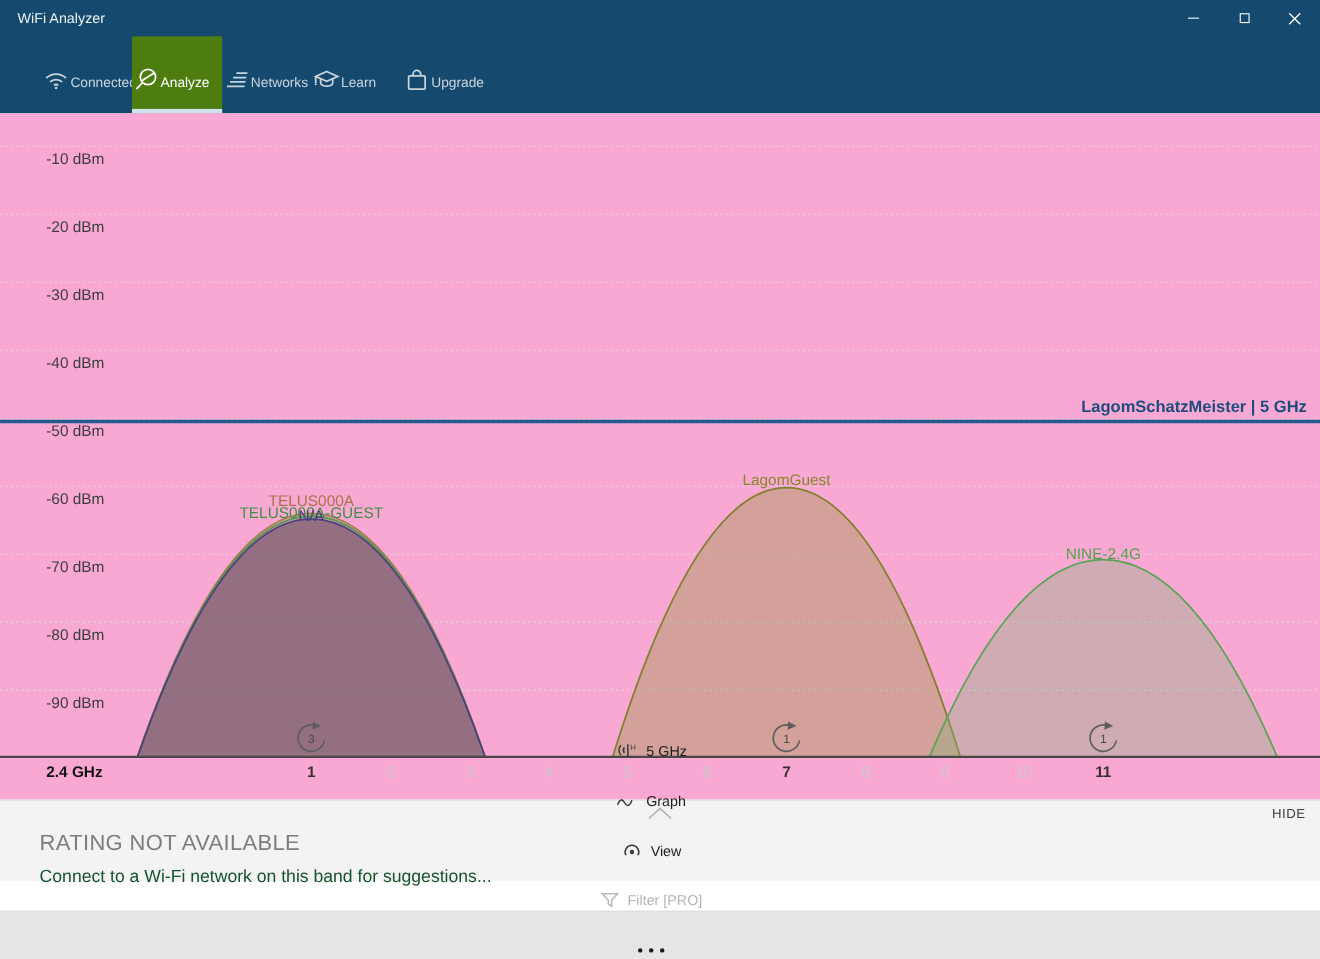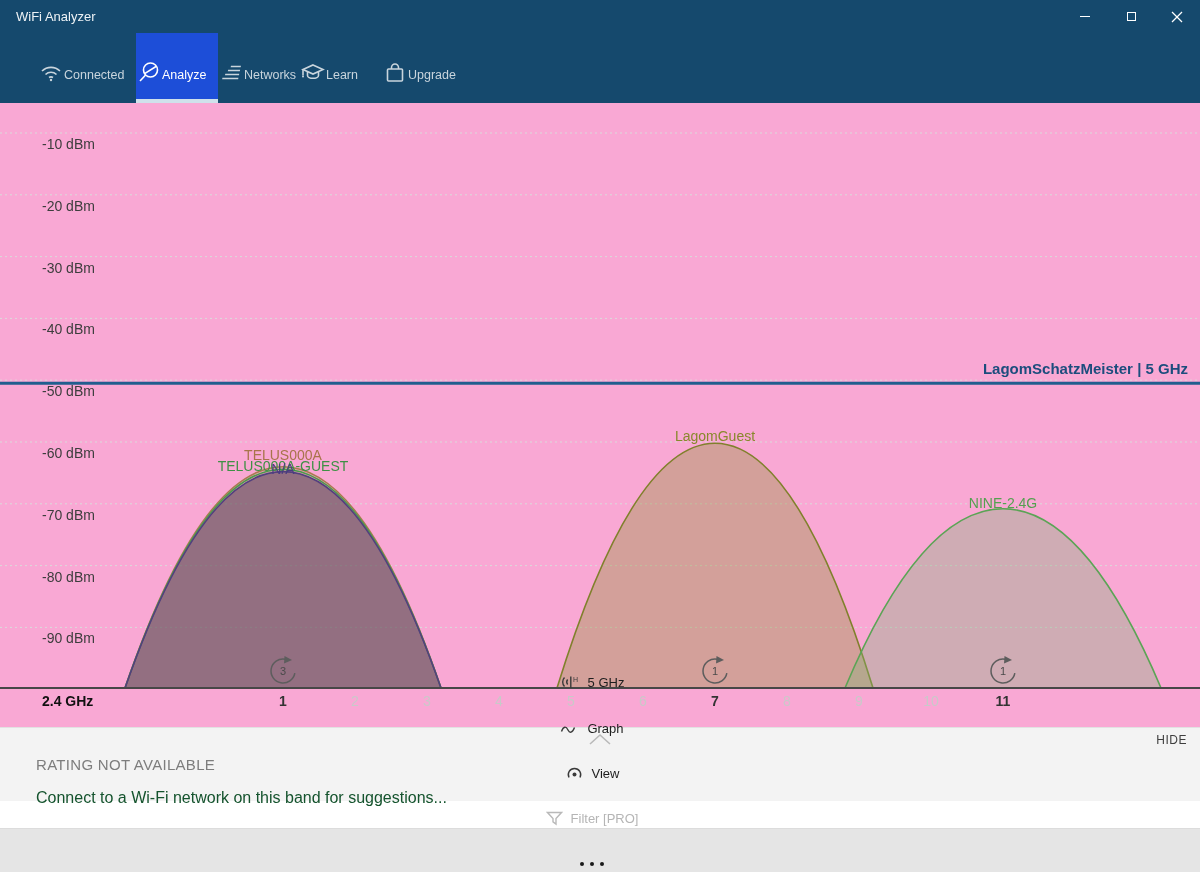--- a/index.html
+++ b/index.html
@@ -14,39 +14,39 @@
   .win-controls { position:absolute; right:0; top:0; height:33px; display:flex; }
   .win-btn { width:46px; height:33px; background:transparent; border:none; cursor:pointer;
     display:flex; align-items:center; justify-content:center; }
   .glyph-min { width:10px; height:1px; background:#fff; display:block; }
   .glyph-max { width:9px; height:9px; border:1px solid #fff; display:block; }
   .tabs { position:absolute; top:33px; left:38px; height:70px; display:flex; }
   .tab { position:relative; width:82px; height:70px; display:flex; flex-direction:row;
     align-items:center; justify-content:flex-start; padding-top:9px; cursor:pointer; }
   .tab .ticon { height:30px; display:flex; align-items:center; color:#c9d5dd; }
   .tab .tlabel { font-size:12.5px; color:#c9d5dd; margin-top:4px; }
-  .tab.selected { background:#1d4ed8;margin-left:16px; }
+  .tab.selected { background:#4d7c0f; }
   .tab.selected .ticon, .tab.selected .tlabel { color:#ffffff; }
   .tab.selected::after { content:""; position:absolute; bottom:0; left:0; width:100%;
     height:4px; background:#cfe1eb; }
   .tab svg { stroke:currentColor; fill:none; stroke-width:1.6; }
 
   
   .chart-wrap { position:absolute; top:103px; left:0; width:1200px; height:624px; background:#f9a8d4; }
   #chart-svg text { font-family:"Liberation Sans", sans-serif; }
 
   
   .suggest-panel { position:absolute; top:727px; left:0; width:1200px; height:74px;
     background:#f3f3f3; border-top:1px solid #e2e2e2; }
   .collapse-btn { position:absolute; left:586px; top:4px; width:28px; height:18px;
     background:transparent; border:none; cursor:pointer; }
   .hide-btn { position:absolute; right:13px; top:5px; background:transparent; border:none;
     font-size:12px; letter-spacing:0.5px; color:#3e3e3e; cursor:pointer;
     font-family:"Liberation Sans", sans-serif; }
-  .rating-title { position:absolute; left:36px; top:28px; font-size:15px; color:#7d7d7d;
+  .rating-title { position:absolute; left:36px; top:28px; font-size:20px; color:#7d7d7d;
     letter-spacing:0.3px; }
   .rating-msg { position:absolute; left:36px; top:61px; font-size:16px; color:#14532d; }
 
   
   .statusbar { position:absolute; top:828px; left:0; width:1200px; height:44px;
     background:#e5e5e5; border-top:1px solid #dcdcdc; display:flex; align-items:center;
     justify-content:flex-end; gap:30px; padding-right:16px;flex-direction:column; }
   .sb-item { display:flex; align-items:center; gap:8px; font-size:13px; color:#1e1e1e;
     background:transparent; border:none; cursor:pointer; font-family:"Liberation Sans", sans-serif; }
   .sb-item svg { stroke:#3a3a3a; fill:none; stroke-width:1.4; }

